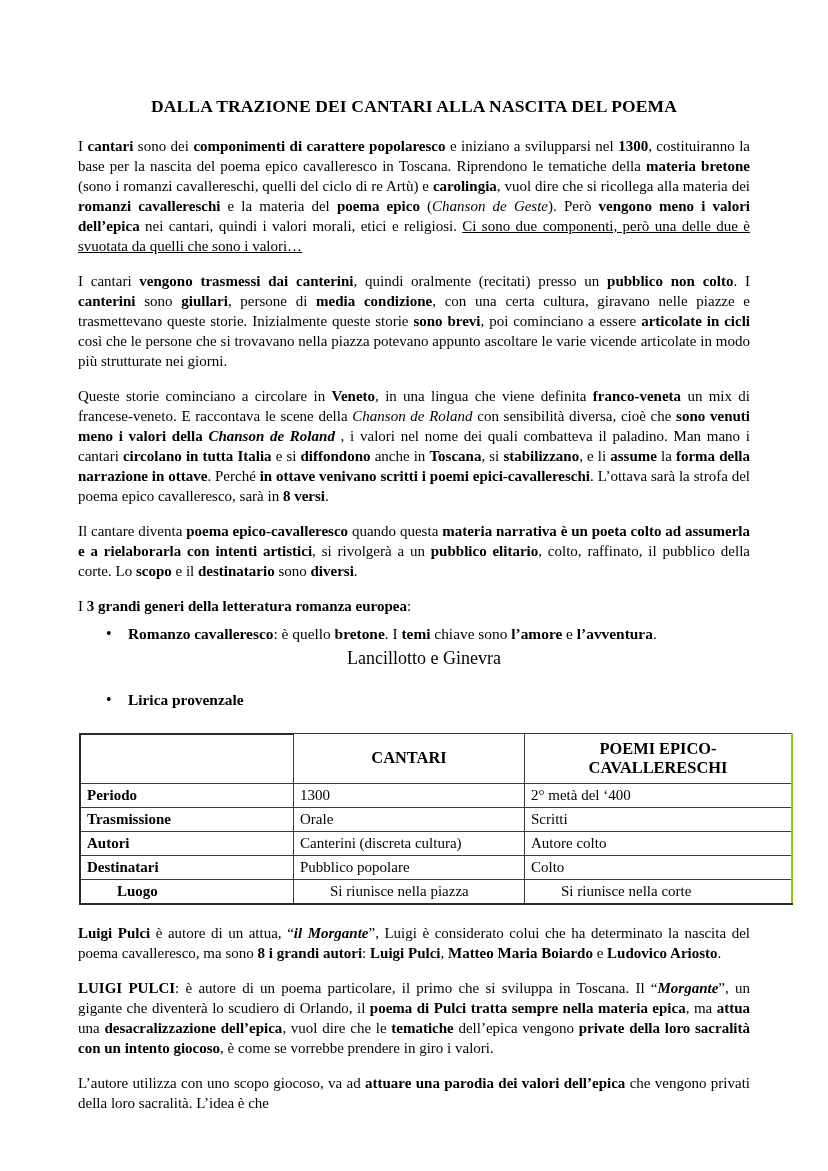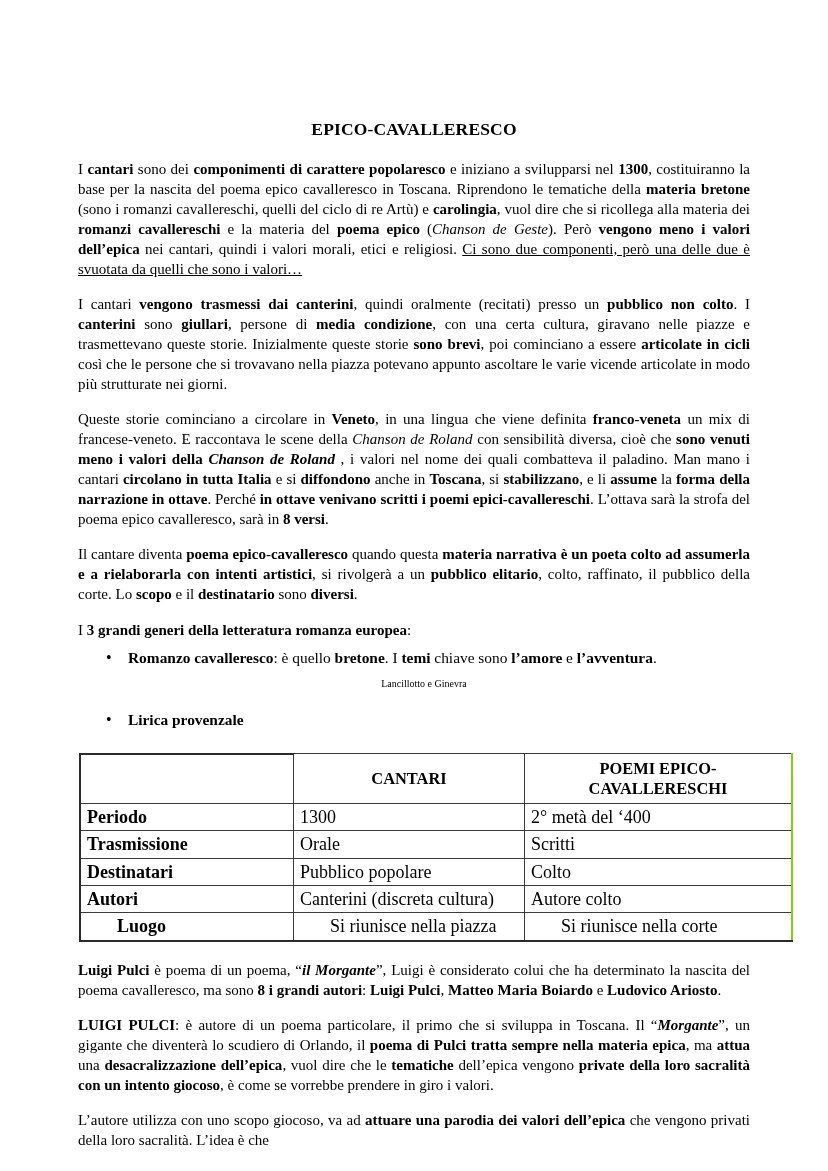--- a/index.html
+++ b/index.html
@@ -64,34 +64,34 @@
     position: absolute;
     left: 28px;
     top: -1px;
     font-size: 16px;
     line-height: 1.335;
   }
   .sub-line {
     display: block;
     text-align: center;
     margin-left: -30px;
-    margin-top: 9px;
-    font-size: 10px;
+    margin-top: 1px;
+    font-size: 18px;
   }
 
   table.cmp {
     border-collapse: collapse;
     width: 672px;
     margin: 18px 0 18px 1px;
     table-layout: fixed;
   }
   table.cmp td, table.cmp th {
     border: 1px solid #3a3a3a;
     padding: 2px 6px;
-    font-size: 18px;
+    font-size: 15px;
     line-height: 1.24;
     vertical-align: top;
     text-align: left;
     font-weight: normal;
   }
   table.cmp tr.head th {
     height: 44px;
     vertical-align: middle;
     text-align: center;
     font-weight: bold;
@@ -109,22 +109,22 @@
   table.cmp tbody tr:last-child td { border-bottom: 2px solid #2b2b2b; padding-left: 36px; }
 
   .after-table { margin-top: 0; }
 </style>
 </head>
 <body>
 
 <div class="page">
 
   <h1 class="doc-title">
+    <span>DALLA TRAZIONE DEI CANTARI ALLA NASCITA DEL POEMA</span>
     <br>
-    <span>EPICO-CAVALLERESCO</span>
   </h1>
 
   <p class="body-par"><span>I </span><b>cantari</b><span> sono dei </span><b>componimenti di carattere popolaresco</b><span> e iniziano a svilupparsi nel </span><b>1300</b><span>, costituiranno la base per la nascita del poema epico cavalleresco in Toscana. Riprendono le tematiche della </span><b>materia bretone</b><span> (sono i romanzi cavallereschi, quelli del ciclo di re Artù) e </span><b>carolingia</b><span>, vuol dire che si ricollega alla materia dei </span><b>romanzi cavallereschi</b><span> e la materia del </span><b>poema epico</b><span> (</span><i>Chanson de Geste</i><span>). Però </span><b>vengono meno i valori dell’epica</b><span> nei cantari, quindi i valori morali, etici e religiosi. </span><u class="uline">Ci sono due componenti, però una delle due è svuotata da quelli che sono i valori…</u></p>
 
   <p class="body-par"><span>I cantari </span><b>vengono trasmessi dai canterini</b><span>, quindi oralmente (recitati) presso un </span><b>pubblico non colto</b><span>. I </span><b>canterini</b><span> sono </span><b>giullari</b><span>, persone di </span><b>media condizione</b><span>, con una certa cultura, giravano nelle piazze e trasmettevano queste storie. Inizialmente queste storie </span><b>sono brevi</b><span>, poi cominciano a essere </span><b>articolate in cicli</b><span> così che le persone che si trovavano nella piazza potevano appunto ascoltare le varie vicende articolate in modo più strutturate nei giorni.</span></p>
 
   <p class="body-par"><span>Queste storie cominciano a circolare in </span><b>Veneto</b><span>, in una lingua che viene definita </span><b>franco-veneta</b><span> un mix di francese-veneto. E raccontava le scene della </span><i>Chanson de Roland</i><span> con sensibilità diversa, cioè che </span><b>sono venuti meno i valori della </b><b><i>Chanson de Roland</i></b><span> , i valori nel nome dei quali combatteva il paladino. Man mano i cantari </span><b>circolano in tutta Italia</b><span> e si </span><b>diffondono</b><span> anche in </span><b>Toscana</b><span>, si </span><b>stabilizzano</b><span>, e li </span><b>assume</b><span> la </span><b>forma della narrazione in ottave</b><span>. Perché </span><b>in ottave venivano scritti i poemi epici-cavallereschi</b><span>. L’ottava sarà la strofa del poema epico cavalleresco, sarà in </span><b>8 versi</b><span>.</span></p>
 
   <p class="body-par"><span>Il cantare diventa </span><b>poema epico-cavalleresco</b><span> quando questa </span><b>materia narrativa è un poeta colto ad assumerla e a rielaborarla con intenti artistici</b><span>, si rivolgerà a un </span><b>pubblico elitario</b><span>, colto, raffinato, il pubblico della corte. Lo </span><b>scopo</b><span> e il </span><b>destinatario</b><span> sono </span><b>diversi</b><span>.</span></p>
 
@@ -151,36 +151,36 @@
         <td class="outer-left">Periodo</td>
         <td>1300</td>
         <td class="outer-right">2° metà del ‘400</td>
       </tr>
       <tr>
         <td class="outer-left">Trasmissione</td>
         <td>Orale</td>
         <td class="outer-right">Scritti</td>
       </tr>
       <tr>
+        <td class="outer-left">Autori</td>
+        <td>Canterini (discreta cultura)</td>
+        <td class="outer-right">Autore colto</td>
+      </tr>
+      <tr>
         <td class="outer-left">Destinatari</td>
         <td>Pubblico popolare</td>
         <td class="outer-right">Colto</td>
-      </tr>
-      <tr>
-        <td class="outer-left">Autori</td>
-        <td>Canterini (discreta cultura)</td>
-        <td class="outer-right">Autore colto</td>
       </tr>
       <tr>
         <td class="outer-left">Luogo</td>
         <td>Si riunisce nella piazza</td>
         <td class="outer-right">Si riunisce nella corte</td>
       </tr>
     </tbody>
   </table>
 
-  <p class="body-par after-table"><b>Luigi Pulci</b><span> è poema di un poema, “</span><b><i>il Morgante</i></b><span>”, Luigi è considerato colui che ha determinato la nascita del poema cavalleresco, ma sono </span><b>8 i grandi autori</b><span>: </span><b>Luigi Pulci</b><span>, </span><b>Matteo Maria Boiardo</b><span> e </span><b>Ludovico Ariosto</b><span>.</span></p>
+  <p class="body-par after-table"><b>Luigi Pulci</b><span> è autore di un attua, “</span><b><i>il Morgante</i></b><span>”, Luigi è considerato colui che ha determinato la nascita del poema cavalleresco, ma sono </span><b>8 i grandi autori</b><span>: </span><b>Luigi Pulci</b><span>, </span><b>Matteo Maria Boiardo</b><span> e </span><b>Ludovico Ariosto</b><span>.</span></p>
 
   <p class="body-par"><b>LUIGI PULCI</b><span>: è autore di un poema particolare, il primo che si sviluppa in Toscana. Il “</span><b><i>Morgante</i></b><span>”, un gigante che diventerà lo scudiero di Orlando, il </span><b>poema di Pulci tratta sempre nella materia epica</b><span>, ma </span><b>attua</b><span> una </span><b>desacralizzazione dell’epica</b><span>, vuol dire che le </span><b>tematiche</b><span> dell’epica vengono </span><b>private della loro sacralità con un intento giocoso</b><span>, è come se vorrebbe prendere in giro i valori.</span></p>
 
   <p class="body-par"><span>L’autore utilizza con uno scopo giocoso, va ad </span><b>attuare una parodia dei valori dell’epica</b><span> che vengono privati della loro sacralità. L’idea è che </span></p>
 
 </div>
 
 </body></html>

